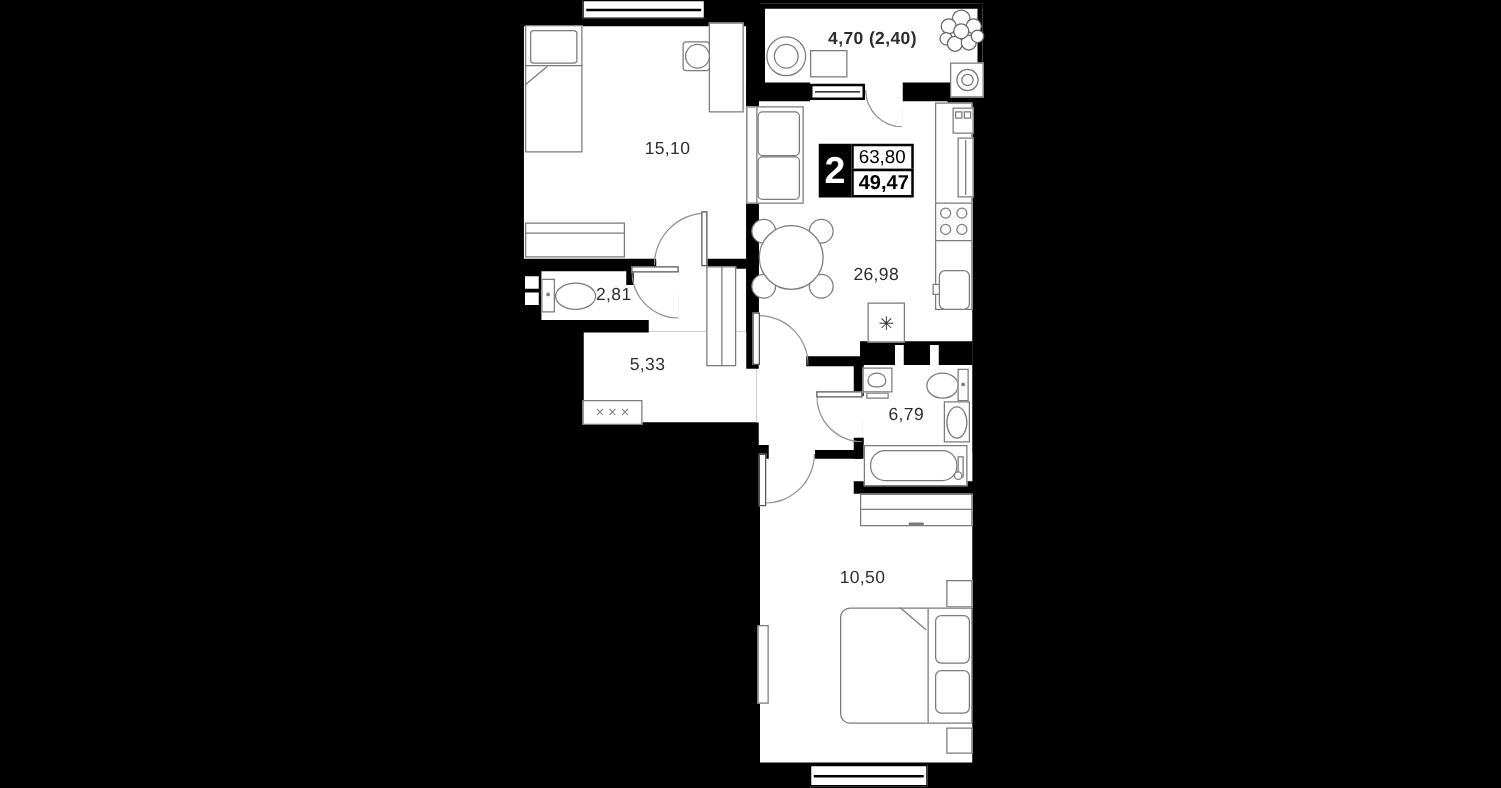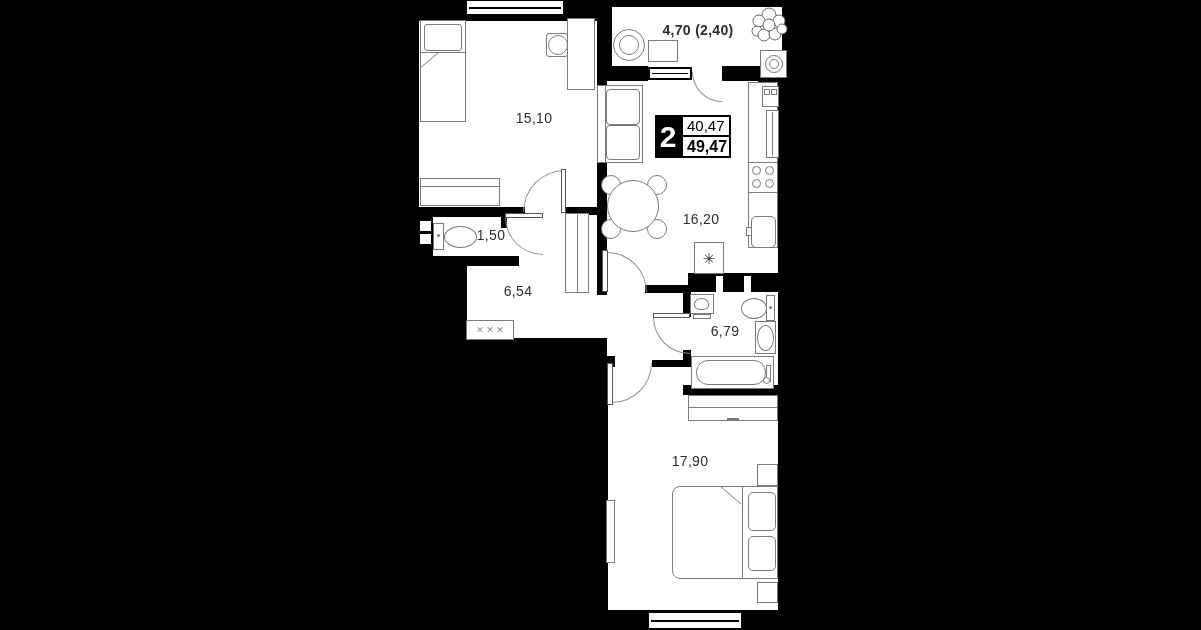--- a/index.html
+++ b/index.html
@@ -192,27 +192,27 @@
       <circle cx="9" cy="27" r="5"></circle>
         <circle cx="16" cy="31" r="6"></circle>
         <circle cx="27" cy="30" r="6"></circle>
       <circle cx="34" cy="25" r="5"></circle>
         <circle cx="21" cy="21" r="6"></circle>
     </g>
   </svg>
 
   <span class="lbl" style="left:514px;top:118px;margin-left:20px;">15,10</span>
   <span class="lbl" style="left:698px;top:30px;font-weight:bold;">4,70 (2,40)</span>
-  <span class="lbl" style="left:701px;top:219px;">16,20</span>
-  <span class="lbl" style="left:491px;top:235px;">1,50</span>
-  <span class="lbl" style="left:518px;top:291px;">6,54</span>
+  <span class="lbl" style="left:701px;top:219px;">26,98</span>
+  <span class="lbl" style="left:491px;top:235px;">2,81</span>
+  <span class="lbl" style="left:518px;top:291px;">5,33</span>
   <span class="lbl" style="left:725px;top:331px;">6,79</span>
-  <span class="lbl" style="left:690px;top:461px;">17,90</span>
+  <span class="lbl" style="left:690px;top:461px;">10,50</span>
 
   <div id="badge">
     <div class="num">2</div>
     <div class="cells">
-      <div class="cell">40,47</div>
+      <div class="cell">63,80</div>
       <div class="cell b">49,47</div>
     </div>
   </div>
 
 </div>
 
 </body></html>

